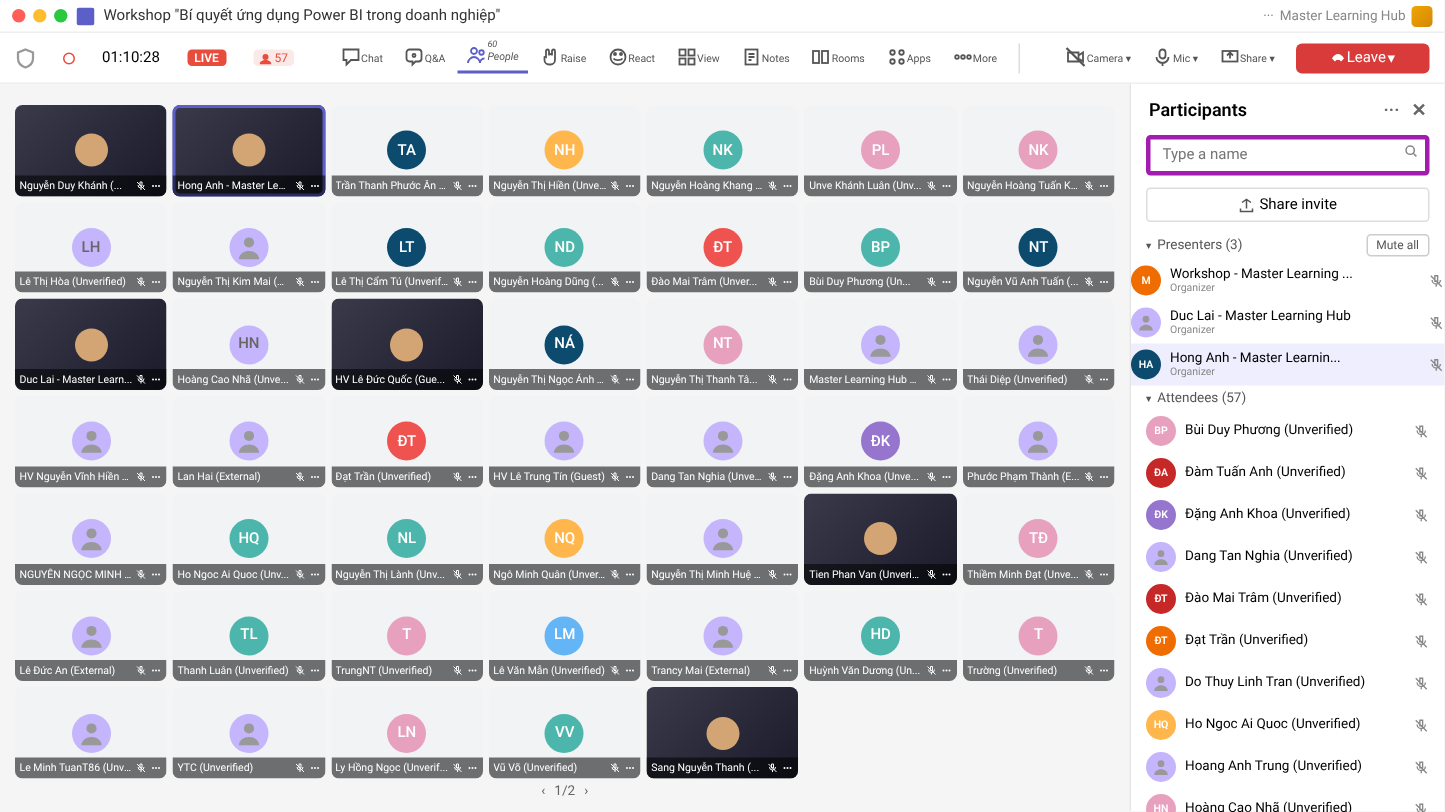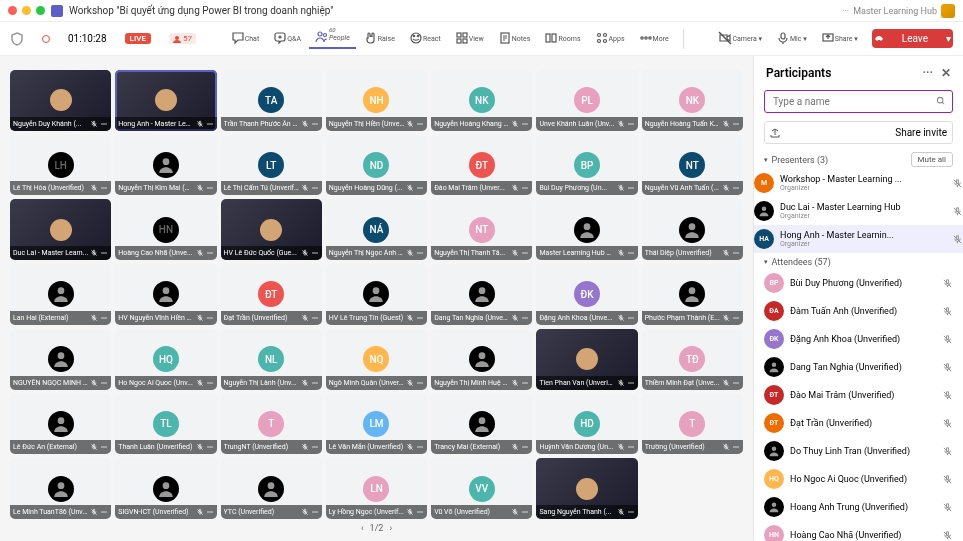--- a/index.html
+++ b/index.html
@@ -9,53 +9,53 @@
 .tdot{width:9px;height:9px;border-radius:50%}
 .tr{color:#ff5f57;background:#ff5f57}.ty{background:#ffbd2e}.tg{background:#28c940}
 .toolbar{height:34px;background:#fff;display:flex;align-items:center;padding:0 10px;gap:8px;border-bottom:1px solid #eee}
 .toolbar-left{display:flex;align-items:center;gap:18px;font-size:10px}
 .rec-dot{width:8px;height:8px;border:1.5px solid #e74c3c;border-radius:50%}
 .live-badge{background:#e74c3c;color:#fff;padding:1px 5px;border-radius:3px;font-size:8px;font-weight:600}
 .view-badge{background:#fbe9e7;color:#e74c3c;padding:1px 4px;border-radius:3px;font-size:8px;display:flex;align-items:center;gap:2px}
 .toolbar-center{margin-left:auto;display:flex;gap:2px}
 .tbtn{display:flex;flex-direction:row;align-items:center;padding:2px 6px;font-size:7px;color:#555;cursor:pointer;min-width:28px}
 .tbtn svg,.tbtn .ico{width:14px;height:14px;margin-bottom:1px}
-.leave-btn{background:#d93a3a;color:#fff;padding:4px 2px;border-radius:4px;font-size:10px;display:flex;align-items:center;gap:18px;cursor:pointer}
+.leave-btn{background:#d93a3a;color:#fff;padding:4px 23px;border-radius:4px;font-size:10px;display:flex;align-items:center;gap:1px;cursor:pointer}
 .main{flex:1;display:flex;overflow:hidden}
 .gallery{flex:1;padding:14px 10px 4px;display:flex;flex-direction:column}
 .grid{display:grid;grid-template-columns:repeat(7,1fr);gap:4px;flex:1}
 .tile{background:#f1f3f5;border-radius:5px;position:relative;display:flex;flex-direction:column;align-items:center;justify-content:center;overflow:hidden;min-height:50px}
 .tile.video{background:#2a2a2a}
 .tile.sel{outline:2px solid #5b5fc7;outline-offset:-2px}
 .avatar{width:26px;height:26px;border-radius:50%;display:flex;align-items:center;justify-content:center;font-size:10px;font-weight:500;color:#fff}
 .videofake{width:100%;height:100%;background:linear-gradient(135deg,#3a3a4a,#1a1a2a);display:flex;align-items:center;justify-content:center}
 .vhead{width:22px;height:22px;background:#d4a574;border-radius:50%}
 .tbar{position:absolute;bottom:0;left:0;right:0;height:14px;background:rgba(0,0,0,.55);display:flex;align-items:center;padding:0 3px;gap:2px}
 .tname{color:#fff;font-size:7px;white-space:nowrap;overflow:hidden;text-overflow:ellipsis;flex:1}
 .tico{width:8px;height:8px;fill:#fff;flex-shrink:0}
 .pager{display:flex;justify-content:center;align-items:center;gap:6px;font-size:9px;color:#666;padding:4px}
 .panel{width:210px;background:#fff;border-left:1px solid #e5e5e5;display:flex;flex-direction:column}
 .phead{padding:10px 12px 6px;display:flex;align-items:center;justify-content:space-between;font-size:12px;font-weight:600}
 .psearch{margin:4px 10px;position:relative}
-.psearch input{width:100%;padding:5px 22px 5px 8px;border:1px solid #a21caf;border-radius:3px;font-size:10px}
+.psearch input{width:100%;padding:5px 22px 5px 8px;border:3px solid #a21caf;border-radius:3px;font-size:10px}
 .psearch svg{position:absolute;right:6px;top:6px;width:11px;height:11px;fill:#888}
-.share-inv{margin:4px 10px;padding:5px;border:1px solid #ddd;border-radius:3px;font-size:10px;text-align:center;cursor:pointer;display:flex;align-items:center;justify-content:space-between;gap:4px}
+.share-inv{margin:4px 10px;padding:5px;border:1px solid #ddd;border-radius:3px;font-size:10px;text-align:center;cursor:pointer;display:flex;align-items:center;justify-content:center;gap:4px}
 .psec{padding:4px 10px 2px;display:flex;align-items:center;font-size:9px;color:#555}
 .psec .caret{margin-right:4px;font-size:7px}
 .muteall{margin-left:auto;font-size:8px;padding:2px 6px;border:1px solid #ccc;border-radius:3px;cursor:pointer}
 .plist{flex:1;overflow-y:auto;padding:0 10px}
 .prow{display:flex;align-items:center;gap:6px;padding:4px 0;font-size:9px}
 .pav{width:20px;height:20px;border-radius:50%;display:flex;align-items:center;justify-content:center;font-size:7px;font-weight:600;color:#fff;flex-shrink:0}
 .pinfo{flex:1;overflow:hidden}
 .pname{white-space:nowrap;overflow:hidden;text-overflow:ellipsis;font-size:9px}
 .prole{font-size:7px;color:#888}
 .pmic{width:11px;height:11px;fill:#888;flex-shrink:0}
 .ht{position:absolute;top:4px;right:8px;font-size:9px;color:#888;display:flex;align-items:center;gap:4px}
 .hubsq{width:14px;height:14px;background:linear-gradient(135deg,#f0a500,#d48806);border-radius:3px}
-.c-pink{background:#e8a0bf}.c-green{background:#0c4a6e}.c-teal{background:#4db6ac}.c-purple{background:#9575cd}.c-orange{background:#ffb74d}.c-red{background:#ef5350}.c-blue{background:#64b5f6}.c-grey{background:#000000;color:#666!important}.c-dorange{background:#ef6c00}.c-dred{background:#c62828}
+.c-pink{background:#e8a0bf}.c-green{background:#0c4a6e}.c-teal{background:#4db6ac}.c-purple{background:#9575cd}.c-orange{background:#ffb74d}.c-red{background:#ef5350}.c-blue{background:#64b5f6}.c-grey{background:#c4b5fd;color:#666!important}.c-dorange{background:#ef6c00}.c-dred{background:#c62828}
 </style>
 </head>
 <body>
 
 <div class="titlebar">
  <div class="tdots">
   <div class="tdot tr"></div>
   <div class="tdot ty"></div>
   <div class="tdot tg"></div>
  </div>
@@ -519,40 +519,40 @@
           </div>
         </div>
         <div class="tile">
           <div class="avatar c-grey">
             <svg width="18" height="18" fill="#999" viewBox="0 0 16 16">
               <circle cx="8" cy="5" r="3"></circle>
               <path d="M2 15c0-3 3-5 6-5s6 2 6 5"></path>
             </svg>
           </div>
           <div class="tbar">
+            <span class="tname">HV Nguyễn Vĩnh Hiền (...</span>
+            <svg class="tico" viewBox="0 0 12 12">
+              <path d="M5 2h2v4H5zM3 5a3 3 0 006 0M6 8v2M2 2l8 8" stroke="#fff" stroke-width="1" fill="none"></path>
+            </svg>
+            <svg class="tico" viewBox="0 0 12 12">
+              <circle cx="3" cy="6" r="1"></circle>
+              <circle cx="6" cy="6" r="1"></circle>
+              <circle cx="9" cy="6" r="1"></circle>
+            </svg>
+          </div>
+        </div>
+        <div class="tile">
+          <div class="avatar c-grey">
+            <svg width="18" height="18" fill="#999" viewBox="0 0 16 16">
+              <circle cx="8" cy="5" r="3"></circle>
+              <path d="M2 15c0-3 3-5 6-5s6 2 6 5"></path>
+            </svg>
+          </div>
+          <div class="tbar">
             <span class="tname">Lan Hai (External)</span>
-            <svg class="tico" viewBox="0 0 12 12">
-              <path d="M5 2h2v4H5zM3 5a3 3 0 006 0M6 8v2M2 2l8 8" stroke="#fff" stroke-width="1" fill="none"></path>
-            </svg>
-            <svg class="tico" viewBox="0 0 12 12">
-              <circle cx="3" cy="6" r="1"></circle>
-              <circle cx="6" cy="6" r="1"></circle>
-              <circle cx="9" cy="6" r="1"></circle>
-            </svg>
-          </div>
-        </div>
-        <div class="tile">
-          <div class="avatar c-grey">
-            <svg width="18" height="18" fill="#999" viewBox="0 0 16 16">
-              <circle cx="8" cy="5" r="3"></circle>
-              <path d="M2 15c0-3 3-5 6-5s6 2 6 5"></path>
-            </svg>
-          </div>
-          <div class="tbar">
-            <span class="tname">HV Nguyễn Vĩnh Hiền (...</span>
             <svg class="tico" viewBox="0 0 12 12">
               <path d="M5 2h2v4H5zM3 5a3 3 0 006 0M6 8v2M2 2l8 8" stroke="#fff" stroke-width="1" fill="none"></path>
             </svg>
             <svg class="tico" viewBox="0 0 12 12">
               <circle cx="3" cy="6" r="1"></circle>
               <circle cx="6" cy="6" r="1"></circle>
               <circle cx="9" cy="6" r="1"></circle>
             </svg>
           </div>
         </div>
@@ -861,39 +861,20 @@
         </div>
         <div class="tile">
           <div class="avatar c-grey">
             <svg width="18" height="18" fill="#999" viewBox="0 0 16 16">
               <circle cx="8" cy="5" r="3"></circle>
               <path d="M2 15c0-3 3-5 6-5s6 2 6 5"></path>
             </svg>
           </div>
           <div class="tbar">
             <span class="tname">Le Minh TuanT86 (Unve...</span>
-            <svg class="tico" viewBox="0 0 12 12">
-              <path d="M5 2h2v4H5zM3 5a3 3 0 006 0M6 8v2M2 2l8 8" stroke="#fff" stroke-width="1" fill="none"></path>
-            </svg>
-            <svg class="tico" viewBox="0 0 12 12">
-              <circle cx="3" cy="6" r="1"></circle>
-              <circle cx="6" cy="6" r="1"></circle>
-              <circle cx="9" cy="6" r="1"></circle>
-            </svg>
-          </div>
-        </div>
-        <div class="tile">
-          <div class="avatar c-grey">
-            <svg width="18" height="18" fill="#999" viewBox="0 0 16 16">
-              <circle cx="8" cy="5" r="3"></circle>
-              <path d="M2 15c0-3 3-5 6-5s6 2 6 5"></path>
-            </svg>
-          </div>
-          <div class="tbar">
-            <span class="tname">SIGVN-ICT (Unverified)</span>
             <svg class="tico" viewBox="0 0 12 12">
               <path d="M5 2h2v4H5zM3 5a3 3 0 006 0M6 8v2M2 2l8 8" stroke="#fff" stroke-width="1" fill="none"></path>
             </svg>
             <svg class="tico" viewBox="0 0 12 12">
               <circle cx="3" cy="6" r="1"></circle>
               <circle cx="6" cy="6" r="1"></circle>
               <circle cx="9" cy="6" r="1"></circle>
             </svg>
           </div>
         </div>

